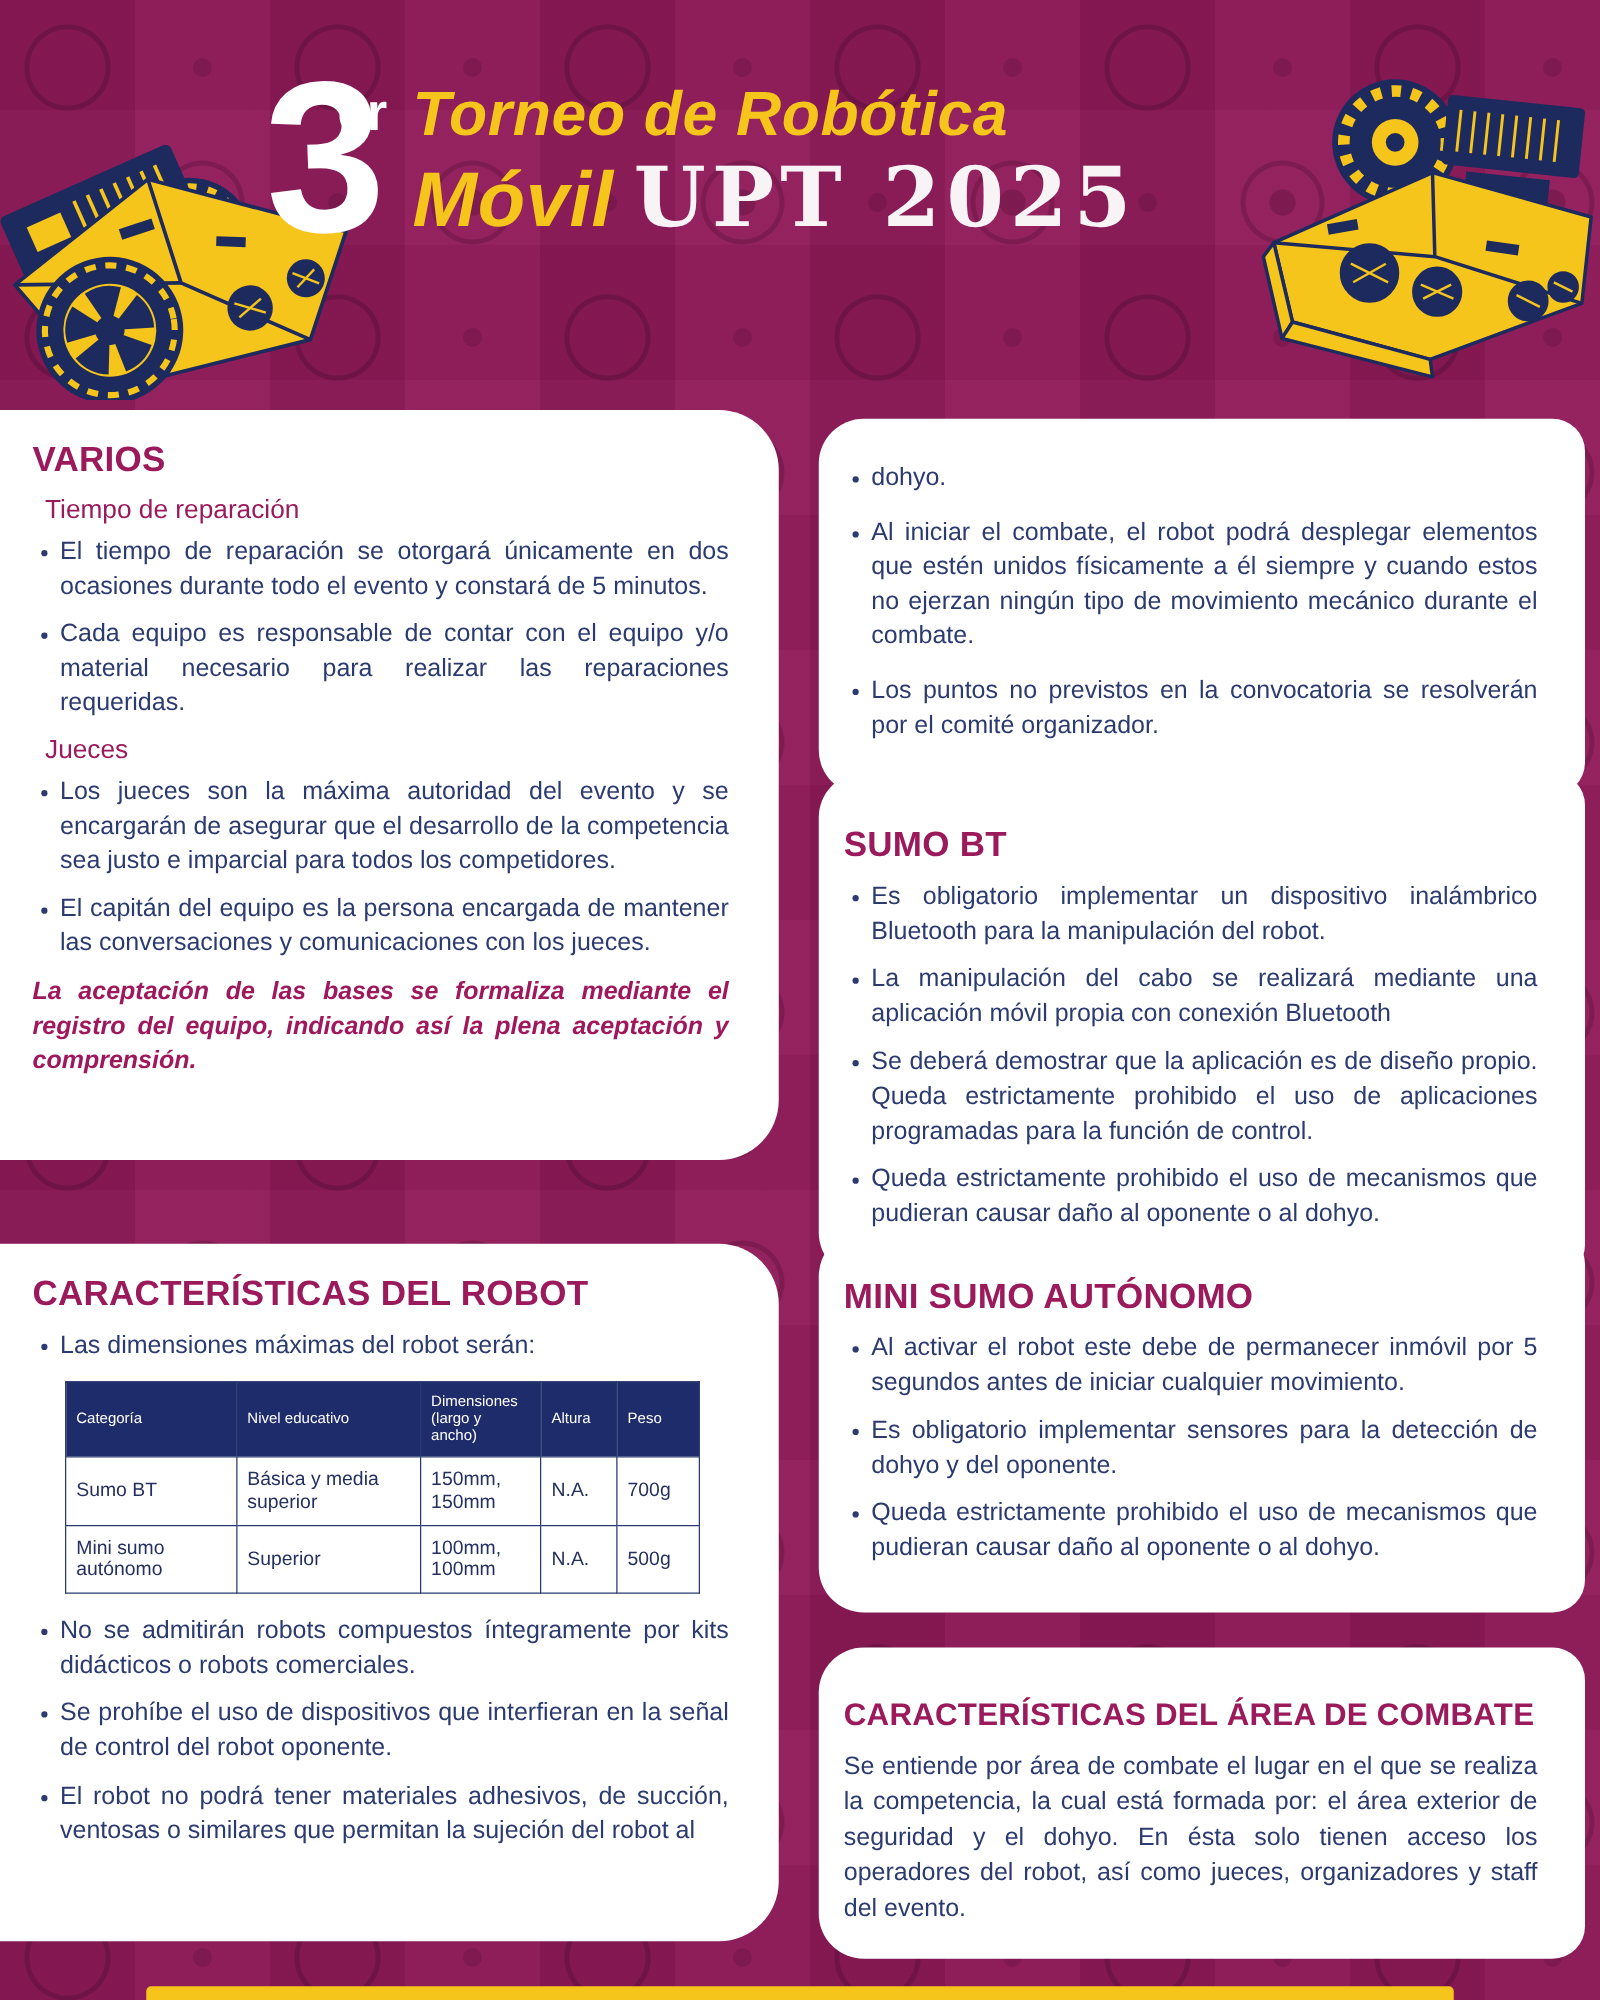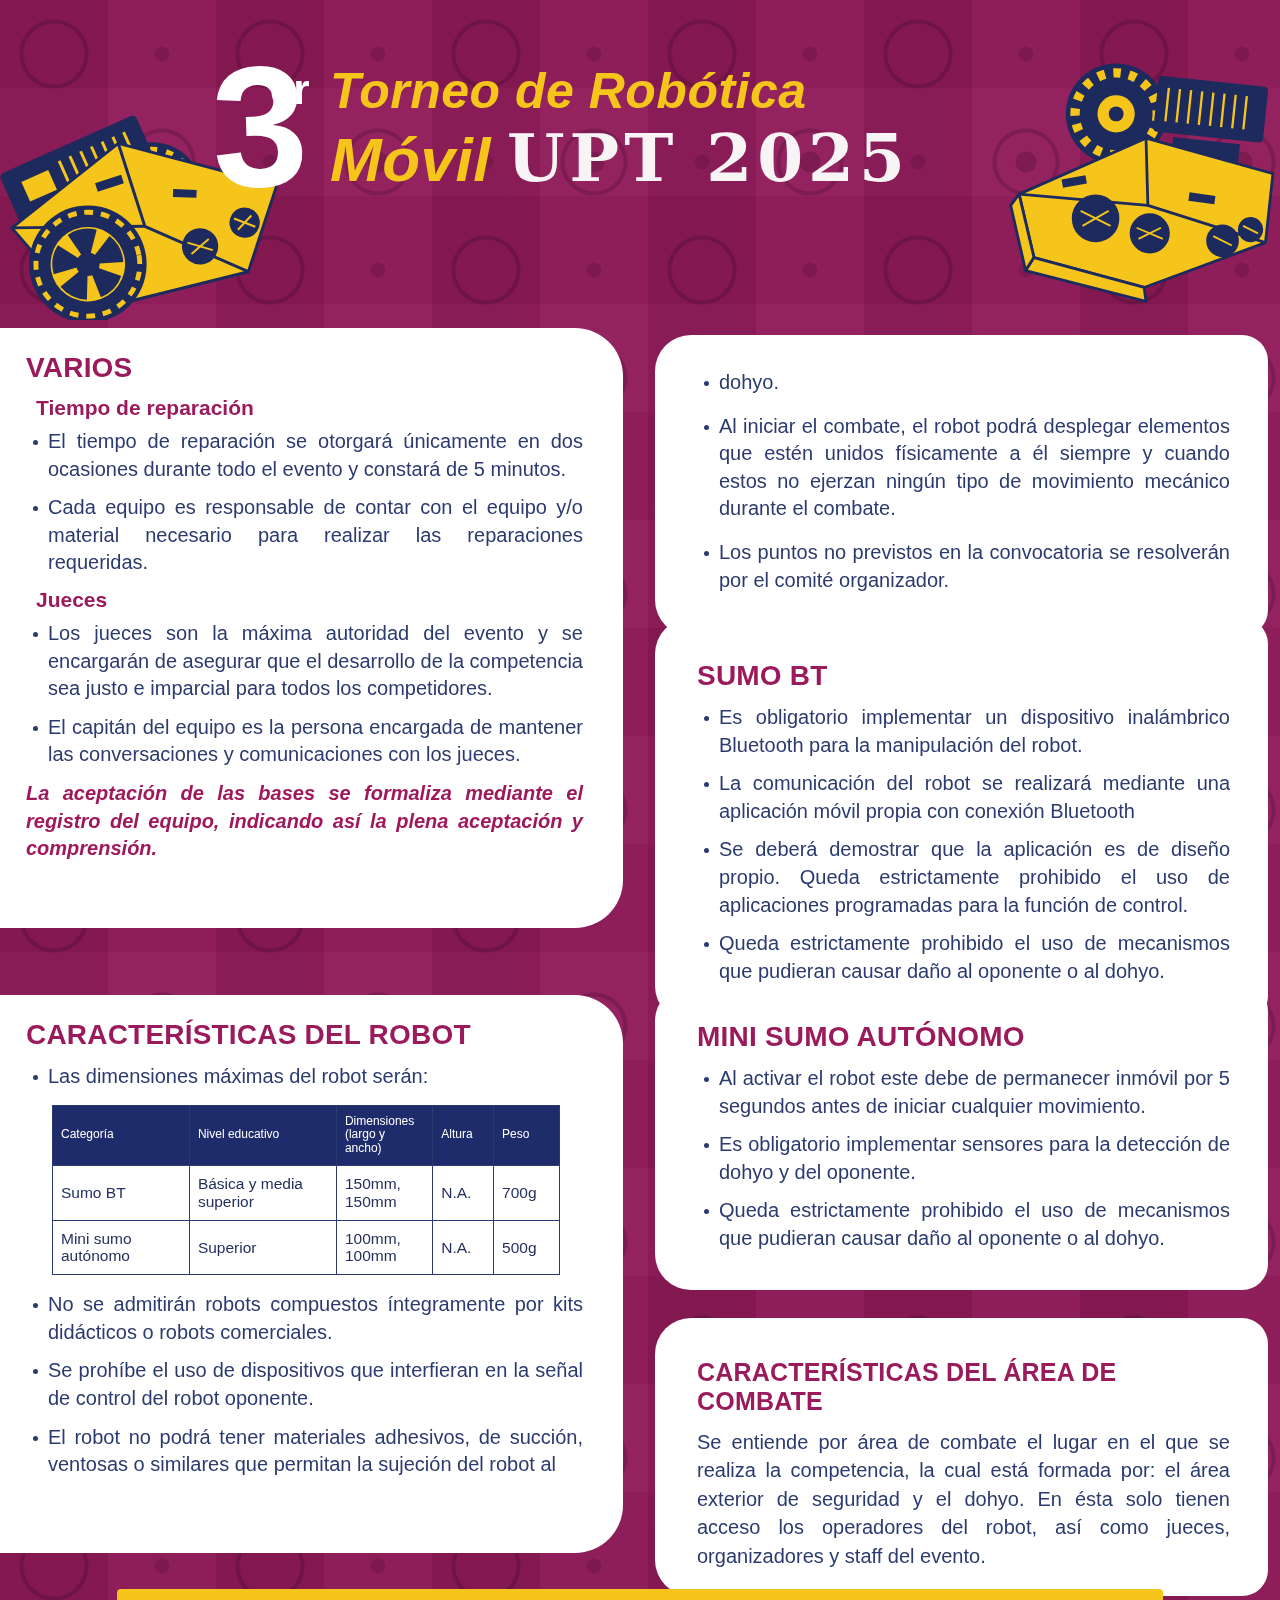--- a/index.html
+++ b/index.html
@@ -28,30 +28,30 @@
   .t1{font-style:italic;font-weight:800;font-size:50px;line-height:1.02;color:#F5C51C;letter-spacing:0.5px;}
   .t2{margin-top:8px;font-size:62px;line-height:1.02;}
   .t2 .movil{font-style:italic;font-weight:800;color:#F5C51C;letter-spacing:0.5px;}
   .t2 .upt{font-family:"DejaVu Serif","Liberation Serif",serif;font-weight:700;color:#F8F4F6;font-size:66px;letter-spacing:5px;margin-left:16px;}
   .robot{position:absolute;}
   .robot-left{left:-18px;top:80px;width:315px;height:240px;}
   .robot-right{right:-6px;top:40px;width:280px;height:270px;}
   
   .card{position:absolute;background:#ffffff;box-sizing:border-box;}
   .card-left{left:0;width:623px;border-radius:0 48px 48px 0;padding:24px 40px 26px 26px;}
-  .card-right{left:655px;width:613px;border-radius:36px 26px 26px 36px;padding:28px 38px 26px 42px;}
+  .card-right{left:655px;width:613px;border-radius:36px 26px 26px 36px;padding:28px 38px 26px 20px;}
   .card-a{top:328px;min-height:600px;}
   .card-b{top:995px;min-height:558px;}
   .card-c{top:335px;min-height:242px;padding-top:34px;}
   .card-d{top:618px;min-height:324px;padding-top:42px;}
   .card-e{top:985px;min-height:300px;padding-top:36px;}
   .card-f{top:1318px;min-height:236px;padding-top:40px;}
   .card-title{color:#9A1A5C;font-weight:800;font-size:28px;letter-spacing:0.2px;margin:0 0 12px 0;}
   .card-f .card-title{font-size:25px;}
-  .subhead{color:#9A1A5C;font-weight:700;font-size:21px;margin:10px 0 8px 10px;}
+  .subhead{color:#9A1A5C;font-weight:400;font-size:21px;margin:10px 0 8px 10px;}
   .bullets{margin:0;}
   .b{display:grid;grid-template-columns:22px 1fr;margin-bottom:11px;}
   .b .dot{width:5px;height:5px;border-radius:50%;background:#2B3A6F;margin-top:12px;margin-left:7px;}
   .btx{color:#2B3A6F;font-size:20px;line-height:1.38;text-align:justify;}
   .loose .b{margin-bottom:16px;}
   .note{color:#A0185C;font-style:italic;font-weight:700;font-size:20px;line-height:1.38;text-align:justify;margin-top:6px;}
   .para{color:#2B3A6F;font-size:20px;line-height:1.42;text-align:justify;margin-top:10px;}
   
   table.dim{border-collapse:collapse;width:508px;margin:14px 0 16px 26px;}
   table.dim th,table.dim td{border:1.5px solid #2B3A6F;padding:9px 8px;font-weight:400;}
@@ -276,21 +276,21 @@
 
   <div class="card card-right card-d">
     <h2 class="card-title">SUMO BT</h2>
     <div class="bullets">
       <div class="b">
           <span class="dot"></span>
           <span class="btx">Es obligatorio implementar un dispositivo inalámbrico Bluetooth para la manipulación del robot.</span>
         </div>
       <div class="b">
           <span class="dot"></span>
-          <span class="btx">La comunicación del robot se realizará mediante una aplicación móvil propia con conexión Bluetooth</span>
+          <span class="btx">La manipulación del cabo se realizará mediante una aplicación móvil propia con conexión Bluetooth</span>
         </div>
       <div class="b">
           <span class="dot"></span>
           <span class="btx">Se deberá demostrar que la aplicación es de diseño propio. Queda estrictamente prohibido el uso de aplicaciones programadas para la función de control.</span>
         </div>
       <div class="b">
           <span class="dot"></span>
           <span class="btx">Queda estrictamente prohibido el uso de mecanismos que pudieran causar daño al oponente o al dohyo.</span>
         </div>
     </div>

